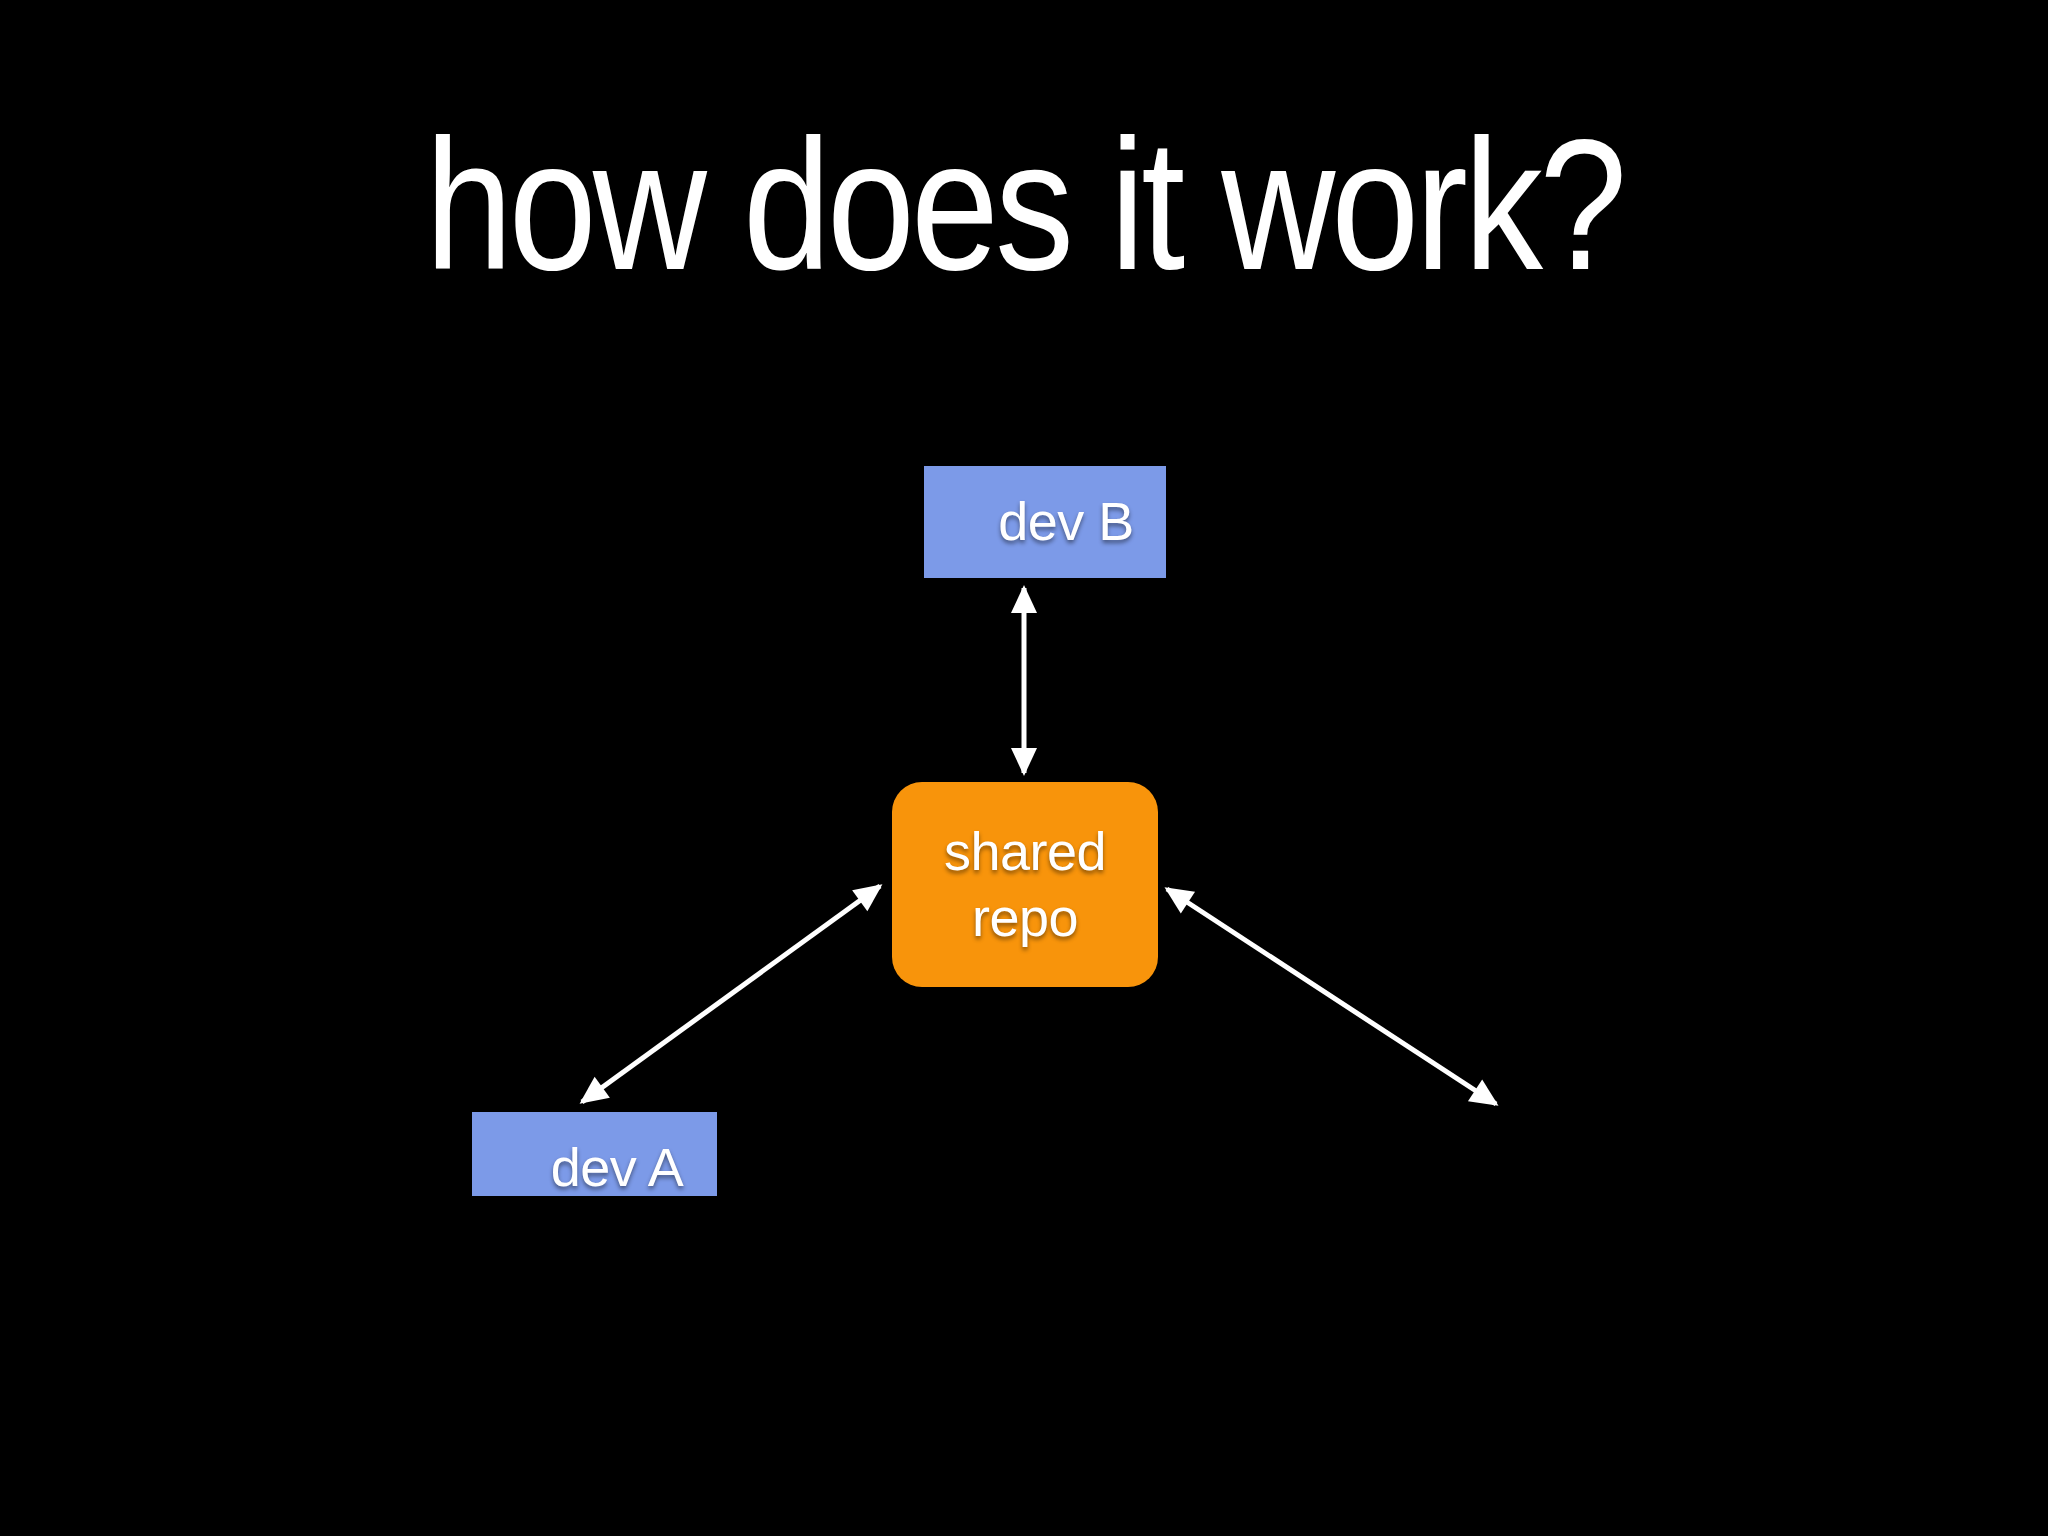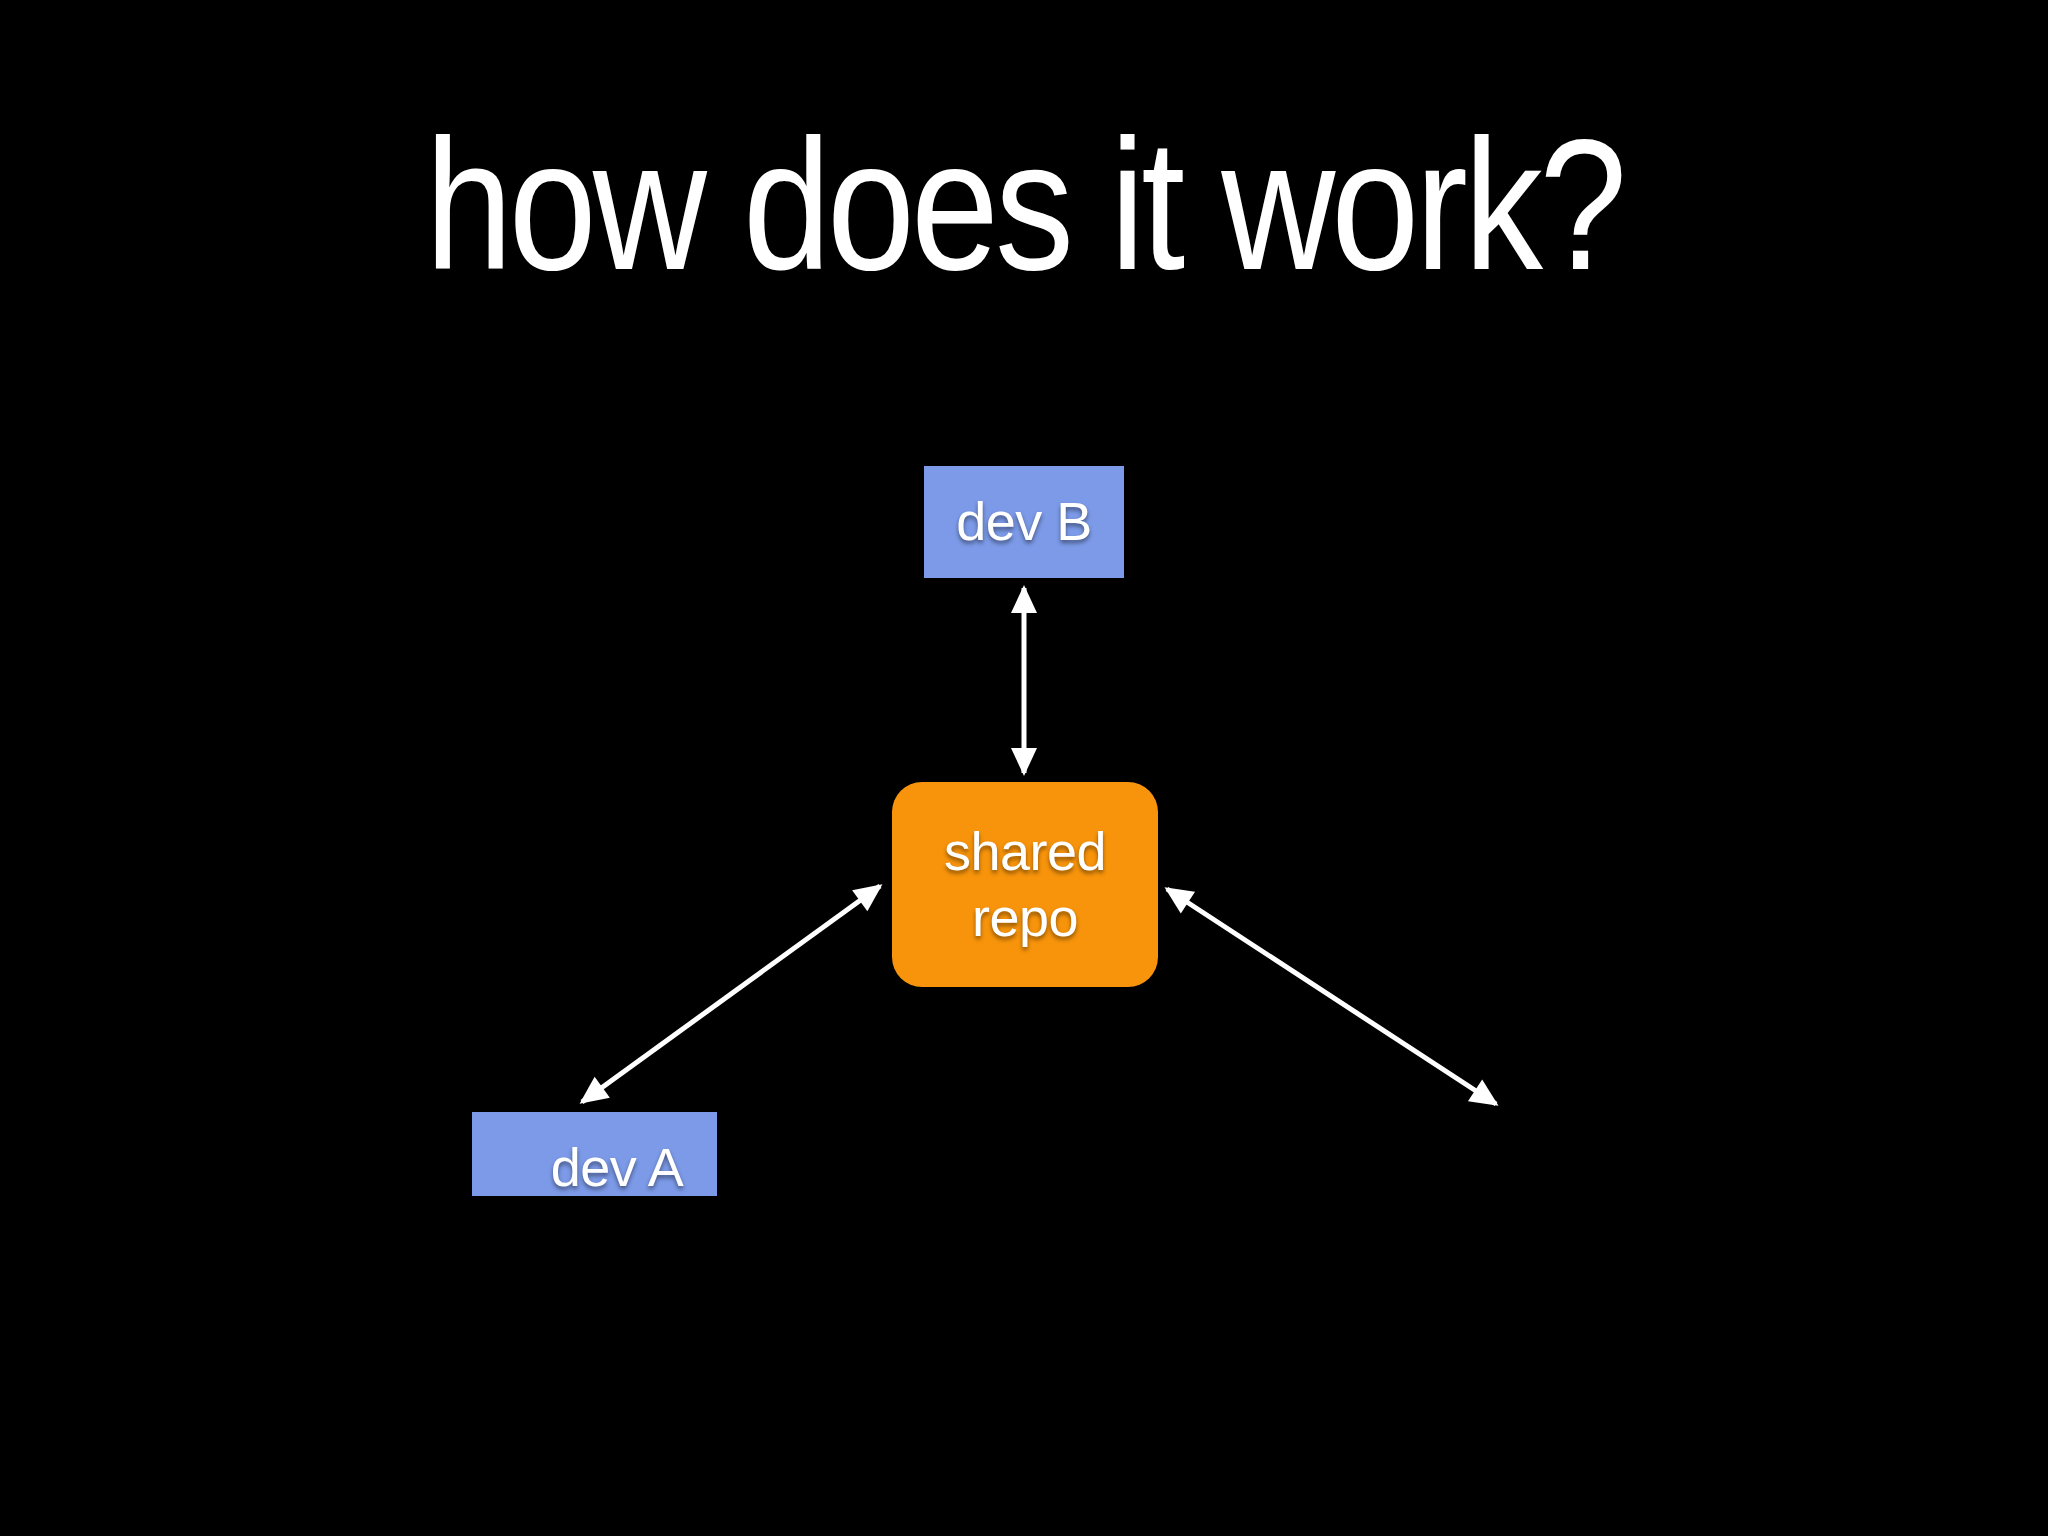--- a/index.html
+++ b/index.html
@@ -92,21 +92,21 @@
     <defs>
       <marker id="arrowhead" markerUnits="userSpaceOnUse" markerWidth="32" markerHeight="30" refX="26" refY="15" orient="auto-start-reverse">
         <path d="M1,2 L29,15 L1,28 Z" fill="#FFFFFF"></path>
       </marker>
     </defs>
     <line class="edge" x1="1024" y1="588" x2="1024" y2="773" marker-start="url(#arrowhead)" marker-end="url(#arrowhead)"></line>
     <line class="edge" x1="582" y1="1102" x2="880" y2="886" marker-start="url(#arrowhead)" marker-end="url(#arrowhead)"></line>
     <line class="edge" x1="1167" y1="889" x2="1496" y2="1104" marker-start="url(#arrowhead)" marker-end="url(#arrowhead)"></line>
   </svg>
 
-  <div class="node node-rect" id="node-dev-b" style="background: rgb(124, 154, 232);">
+  <div class="node node-rect" id="node-dev-b" style="background: rgb(124, 154, 232); padding-left: 42px;">
     <span class="label">dev B</span>
   </div>
 
   <div class="node node-rounded" id="node-shared-repo" style="background: rgb(248, 148, 11);">
     <span class="label">shared repo</span>
   </div>
 
   <div class="node node-rect" id="node-dev-a" style="background: rgb(124, 154, 232); padding-left: 45px;">
     <span class="label">dev A</span>
   </div>

